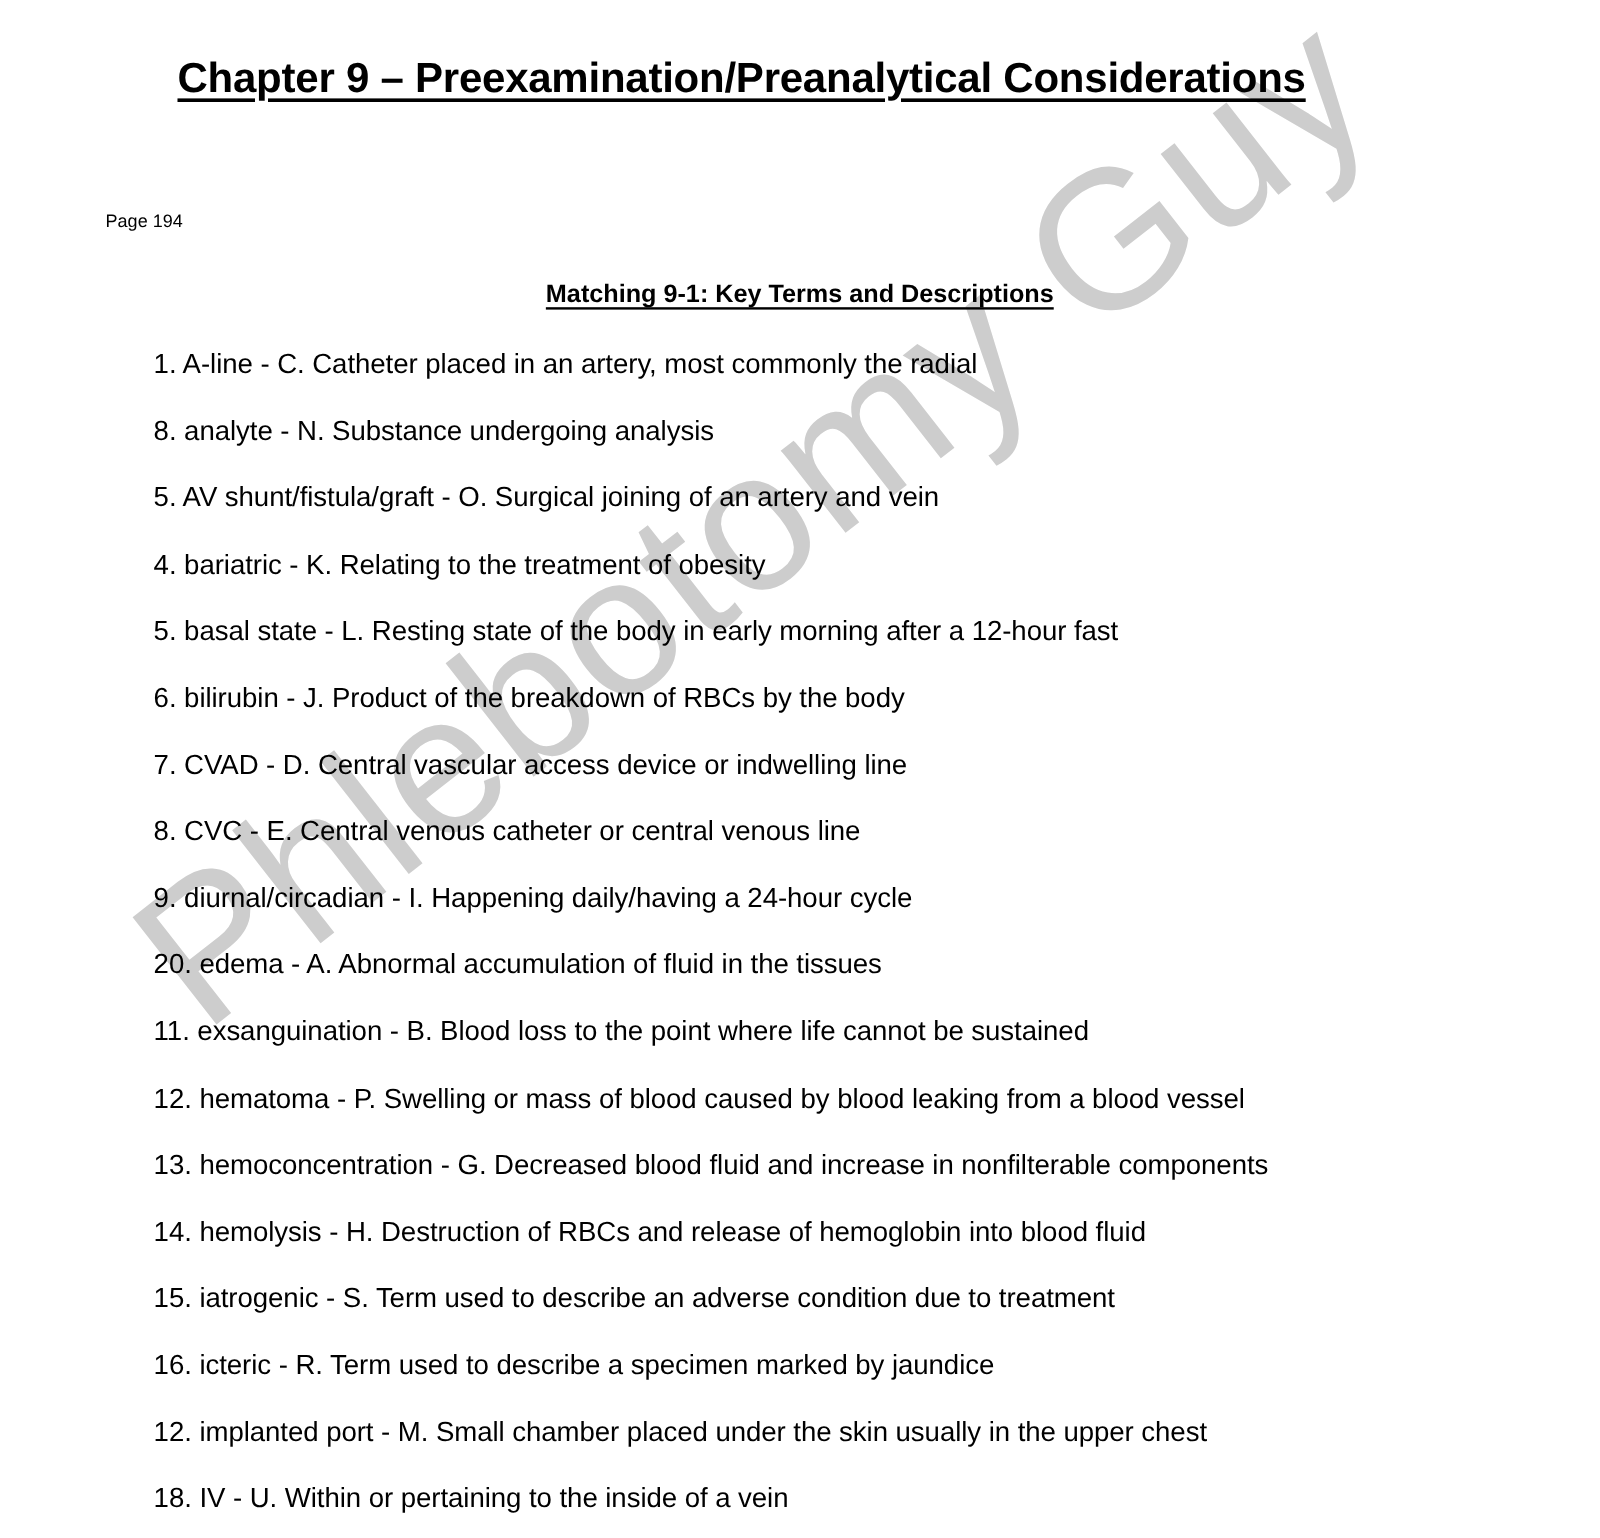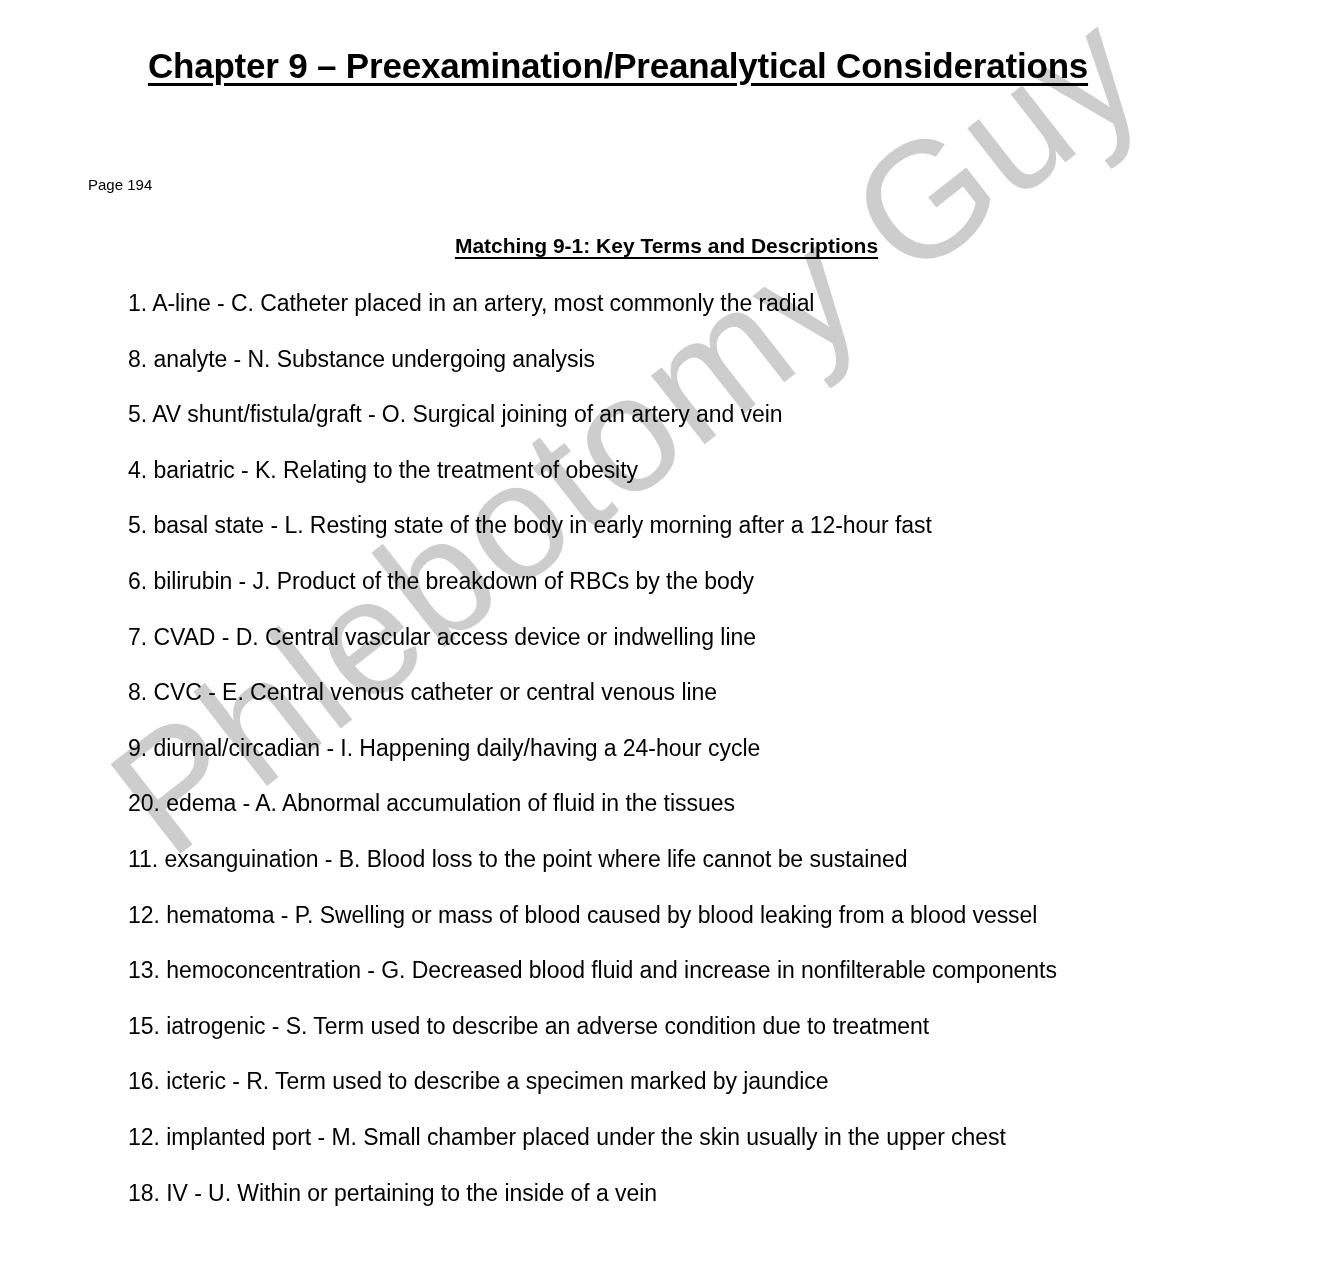--- a/index.html
+++ b/index.html
@@ -148,20 +148,21 @@
       <li class="match-item">4. bariatric - K. Relating to the treatment of obesity</li>
       <li class="match-item">5. basal state - L. Resting state of the body in early morning after a 12-hour fast</li>
       <li class="match-item">6. bilirubin - J. Product of the breakdown of RBCs by the body</li>
       <li class="match-item">7. CVAD - D. Central vascular access device or indwelling line</li>
       <li class="match-item">8. CVC - E. Central venous catheter or central venous line</li>
       <li class="match-item">9. diurnal/circadian - I. Happening daily/having a 24-hour cycle</li>
       <li class="match-item">20. edema - A. Abnormal accumulation of fluid in the tissues</li>
       <li class="match-item">11. exsanguination - B. Blood loss to the point where life cannot be sustained</li>
       <li class="match-item">12. hematoma - P. Swelling or mass of blood caused by blood leaking from a blood vessel</li>
       <li class="match-item">13. hemoconcentration - G. Decreased blood fluid and increase in nonfilterable components</li>
+      <li class="match-item">14. hemolysis - H. Destruction of RBCs and release of hemoglobin into blood fluid</li>
       <li class="match-item">15. iatrogenic - S. Term used to describe an adverse condition due to treatment</li>
       <li class="match-item">16. icteric - R. Term used to describe a specimen marked by jaundice</li>
       <li class="match-item">12. implanted port - M. Small chamber placed under the skin usually in the upper chest</li>
       <li class="match-item">18. IV - U. Within or pertaining to the inside of a vein</li>
     </ul>
 
   </div>
 </div>
 
 </body></html>

